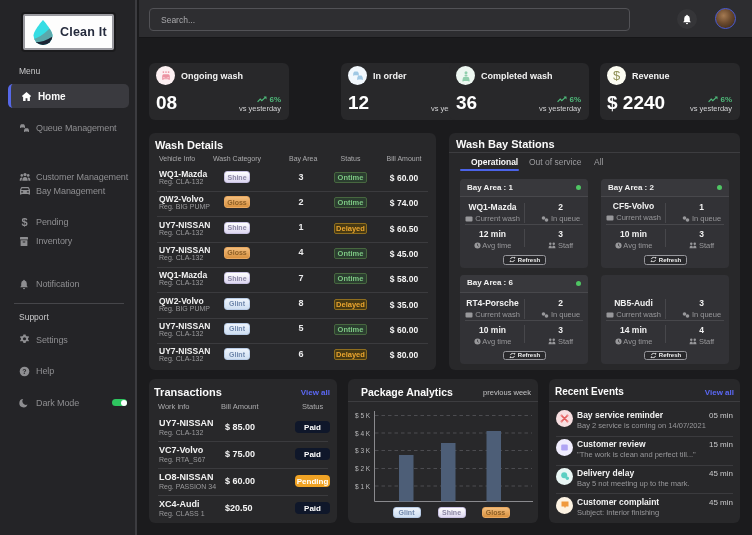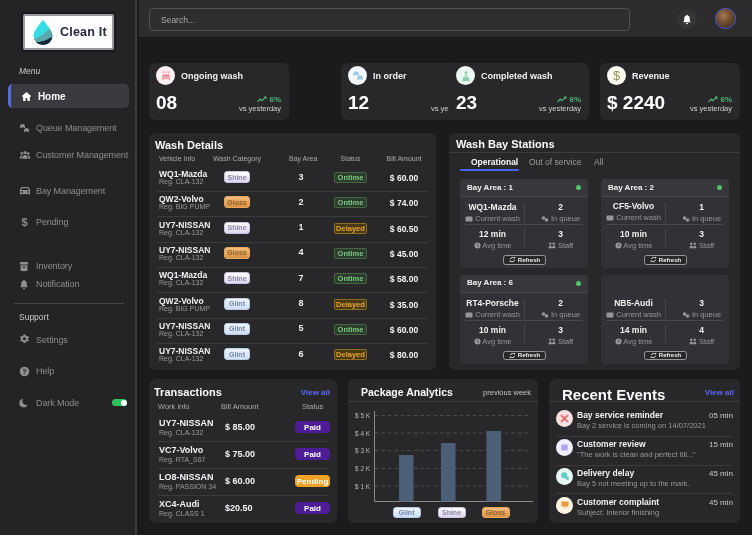--- a/index.html
+++ b/index.html
@@ -3,21 +3,21 @@
 <meta charset="utf-8">
 <style>
 * { margin:0; padding:0; box-sizing:border-box; }
 html,body { width:752px; height:535px; overflow:hidden; }
 body { background:#1b1b1d; font-family:"Liberation Sans", sans-serif; color:#f0f0f0; position:relative; }
 
 
 .sidebar { position:absolute; left:0; top:0; width:137px; height:535px; background:#242427; border-right:2px solid #3c3c40; }
 .logo-box { position:absolute; left:23px; top:14px; width:91px; height:36px; background:#fdfdfd; border:2px solid #9a9aa0; border-radius:2px; box-shadow:0 0 0 2px #1a1a1c; display:flex; align-items:center; }
 .logo-text { color:#252b3d; font-weight:bold; font-size:12.5px; letter-spacing:0.2px; margin-left:4px; white-space:nowrap; }
-.menu-label { position:absolute; left:19px; top:66px; font-size:8.5px; color:#c9c9cb;font-style:italic; }
+.menu-label { position:absolute; left:19px; top:66px; font-size:8.5px; color:#c9c9cb; }
 .mi { position:absolute; left:0; width:137px; height:22px; display:flex; align-items:center; }
 .mi .ic { position:absolute; left:19px; width:11px; text-align:center; }
 .mi .tx { position:absolute; left:36px; font-size:9px; color:#8e8e91; letter-spacing:-0.1px; white-space:nowrap; }
 .mi-active { left:8px; width:121px; height:24px; background:#3a3a3f; border-radius:5px; border-left:3px solid #5668e8; }
 .mi-active .ic { left:10px; }
 .mi-active .tx { left:27px; color:#fafafa; font-weight:bold; font-size:10px; }
 .support-label { position:absolute; left:19px; top:312px; font-size:8.5px; color:#c9c9cb; }
 .side-div { position:absolute; left:14px; top:303px; width:110px; height:1px; background:#46464a; }
 .toggle { position:absolute; left:112px; top:399px; width:15px; height:7px; border-radius:4px; background:#2ec55f; }
 .toggle::after { content:""; position:absolute; right:0px; top:0.5px; width:6px; height:6px; border-radius:50%; background:#fff; }
@@ -78,21 +78,21 @@
 .bay .vdiv { position:absolute; left:64px; width:1px; background:#47474b; }
 .refresh { position:absolute; left:43px; top:76px; width:43px; height:9.5px; background:#29292c; border:1px solid #97979c; border-radius:2.5px; color:#f0f0f0; font-size:6px; font-weight:bold; display:flex; align-items:center; justify-content:center; gap:2px; }
 
 
 .tr-h { position:absolute; top:23px; font-size:7.5px; color:#ababad; }
 .tr-row { position:absolute; left:0; width:188px; height:27px; }
 .tr-row .vn { position:absolute; left:10px; top:4px; font-size:9px; font-weight:bold; color:#f2f2f2; }
 .tr-row .vr { position:absolute; left:10px; top:15px; font-size:7px; color:#9b9b9d; }
 .tr-row .amt { position:absolute; left:76px; top:8px; font-size:9px; font-weight:bold; color:#f5f5f5; }
 .tr-row .pill { position:absolute; left:146px; top:7px; width:35px; height:12px; border-radius:4px; font-size:8px; font-weight:bold; color:#fff; display:flex; align-items:center; justify-content:center; }
-.pill.paid { background:#4c1d95; }
+.pill.paid { background:#0f172a; }
 .pill.pending { background:#f0a325; }
 .tr-div { position:absolute; left:9px; width:170px; height:1px; background:#3b3b3e; }
 
 
 .ev-div-top { position:absolute; left:0; top:22px; width:191px; height:1px; background:#3d3d40; }
 .ev { position:absolute; left:0; width:191px; }
 .ev .eic { position:absolute; left:7px; top:0.5px; width:17px; height:17px; border-radius:50%; display:flex; align-items:center; justify-content:center; }
 .ev .et { position:absolute; left:28px; top:1px; font-size:8.5px; font-weight:bold; color:#f2f2f2; }
 .ev .es { position:absolute; left:28px; top:12px; font-size:7.5px; color:#98989b; }
 .ev .em { position:absolute; right:7px; top:2px; font-size:8px; color:#c9c9cb; }
@@ -132,21 +132,21 @@
       <span class="ic">
         <svg width="12" height="10" viewBox="0 0 12 10">
           <g fill="#8e8e91">
             <path d="M1 3.2 L1.6 1.8 Q1.8 1.3 2.3 1.3 L4.7 1.3 Q5.2 1.3 5.4 1.8 L6 3.2 L6 4.6 Q6 5 5.6 5 L5.2 5 Q4.9 5 4.9 4.6 L2.1 4.6 Q2.1 5 1.8 5 L1.4 5 Q1 5 1 4.6 Z"></path>
             <path d="M5 7.2 L5.6 5.8 Q5.8 5.3 6.3 5.3 L8.7 5.3 Q9.2 5.3 9.4 5.8 L10 7.2 L10 8.6 Q10 9 9.6 9 L9.2 9 Q8.9 9 8.9 8.6 L6.1 8.6 Q6.1 9 5.8 9 L5.4 9 Q5 9 5 8.6 Z"></path>
           </g>
         </svg>
       </span>
       <span class="tx">Queue Management</span>
     </div>
-  <div class="mi" style="top:144px;">
+  <div class="mi" style="top:166px;">
       <span class="ic">
         <svg width="12" height="10" viewBox="0 0 12 10">
           <g fill="#8e8e91">
             <circle cx="2.8" cy="3.4" r="1.3"></circle>
             <circle cx="9.2" cy="3.4" r="1.3"></circle>
             <circle cx="6" cy="2.6" r="1.6"></circle>
             <path d="M0.7 8.8 Q0.7 5.6 2.8 5.6 L3.4 5.9 Q2.5 7 2.5 8.8 Z"></path>
             <path d="M11.3 8.8 Q11.3 5.6 9.2 5.6 L8.6 5.9 Q9.5 7 9.5 8.8 Z"></path>
             <path d="M3.3 8.8 Q3.3 4.9 6 4.9 Q8.7 4.9 8.7 8.8 Z"></path>
           </g>
@@ -161,21 +161,21 @@
           <rect x="2" y="5.2" width="2.2" height="1.3" rx="0.6" fill="#242427"></rect>
           <rect x="7.8" y="5.2" width="2.2" height="1.3" rx="0.6" fill="#242427"></rect>
         </svg>
       </span>
       <span class="tx">Bay Management</span>
     </div>
   <div class="mi" style="top:210.5px;">
       <span class="ic" style="color:#8e8e91;font-size:11px;font-weight:bold;">$</span>
       <span class="tx">Pending</span>
     </div>
-  <div class="mi" style="top:255px;">
+  <div class="mi" style="top:230px;">
       <span class="ic">
         <svg width="10" height="11" viewBox="0 0 10 11">
           <rect x="1" y="1" width="8" height="2.4" rx="0.5" fill="#8e8e91"></rect>
           <path d="M1.6 4.2 L8.4 4.2 L8.4 9.4 Q8.4 10 7.8 10 L2.2 10 Q1.6 10 1.6 9.4 Z" fill="#8e8e91"></path>
           <rect x="3.6" y="5.4" width="2.8" height="1" rx="0.4" fill="#242427"></rect>
         </svg>
       </span>
       <span class="tx">Inventory</span>
     </div>
   <div class="mi" style="top:273px;">
@@ -270,21 +270,21 @@
   <div class="icirc" style="background:#edf7f1;">
       <svg width="12" height="12" viewBox="0 0 12 12">
         <g fill="#90cfad">
           <circle cx="6" cy="2.8" r="1.5"></circle>
           <path d="M2.4 10.4 L2.9 8 Q3.1 7 4 7 L8 7 Q8.9 7 9.1 8 L9.6 10.4 L9.6 11 Q9.6 11.6 9 11.6 Q8.4 11.6 8.4 11 L3.6 11 Q3.6 11.6 3 11.6 Q2.4 11.6 2.4 11 Z"></path>
           <path d="M4.5 5 Q6 4.2 7.5 5 L7.2 6.5 L4.8 6.5 Z"></path>
         </g>
       </svg>
     </div>
   <div class="slabel">Completed wash</div>
-  <div class="snum">23</div>
+  <div class="snum">36</div>
   <div class="spct"><svg width="10" height="7" viewBox="0 0 10 7">
         <path d="M0.6 5.8 L3.2 3.1 L4.8 4.7 L8.6 1.1" stroke="#4eb97a" stroke-width="1.2" fill="none"></path>
         <path d="M6.6 0.5 L9.5 0.5 L9.5 3.4 Z" fill="#4eb97a"></path>
       </svg> 6%</div>
   <div class="svs">vs yesterday</div>
 </div>
 <div class="scard" style="left:600px;">
   <div class="icirc" style="background:#fdfdf3;">
       <span style="color:#8f9055;font-size:13px;">$</span>
     </div>
@@ -633,21 +633,21 @@
     <rect x="51" y="54" width="14.5" height="46.5" fill="#4d5e77"></rect>
     <rect x="93" y="42" width="14.5" height="58.5" fill="#4d5e77"></rect>
     <rect x="138.5" y="30" width="14.5" height="70.5" fill="#4d5e77"></rect>
   </svg>
   <div class="wpill glint" style="left:44.5px;top:128px;width:28px;height:11px;">Glint</div>
   <div class="wpill shine" style="left:89.5px;top:128px;width:28px;height:11px;">Shine</div>
   <div class="wpill gloss" style="left:133.5px;top:128px;width:28px;height:11px;">Gloss</div>
 </div>
 
 <div class="panel" id="events">
-  <div class="ptitle" style="left:13px;top:7px;font-size:15px;">Recent Events</div>
+  <div class="ptitle" style="left:6px;top:7px;font-size:10px;">Recent Events</div>
   <div class="viewall" style="right:6px;top:9px;">View all</div>
   <div class="ev-div-top"></div>
   <div class="ev" style="top:30px;">
     <div class="eic" style="background:#f8dfe1;">
         <svg width="9" height="9" viewBox="0 0 9 9">
           <path d="M1.6 1.6 L7.4 7.4 M7.4 1.6 L1.6 7.4" stroke="#e25d5d" stroke-width="1.5" stroke-linecap="round"></path>
           <circle cx="1.6" cy="1.6" r="1.1" fill="#ef8a8a"></circle>
           <circle cx="7.4" cy="1.6" r="1.1" fill="#ef8a8a"></circle>
           <circle cx="1.6" cy="7.4" r="1.1" fill="#ef8a8a"></circle>
           <circle cx="7.4" cy="7.4" r="1.1" fill="#ef8a8a"></circle>

